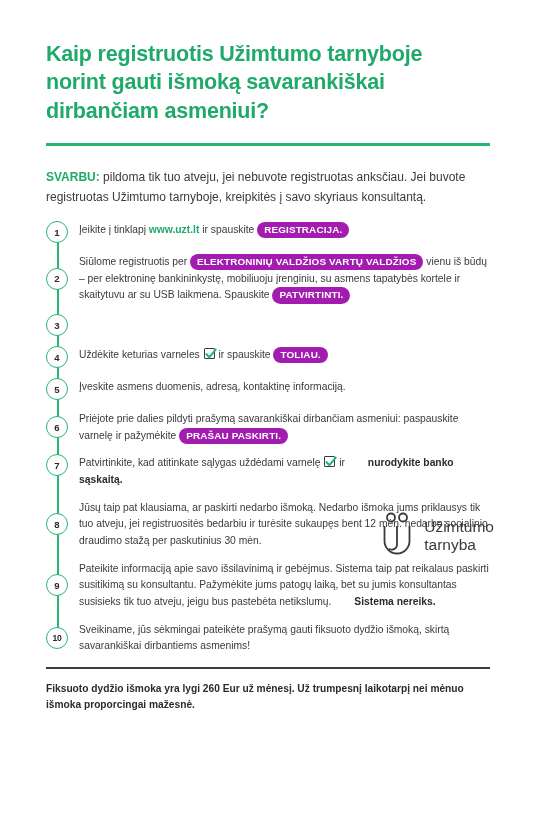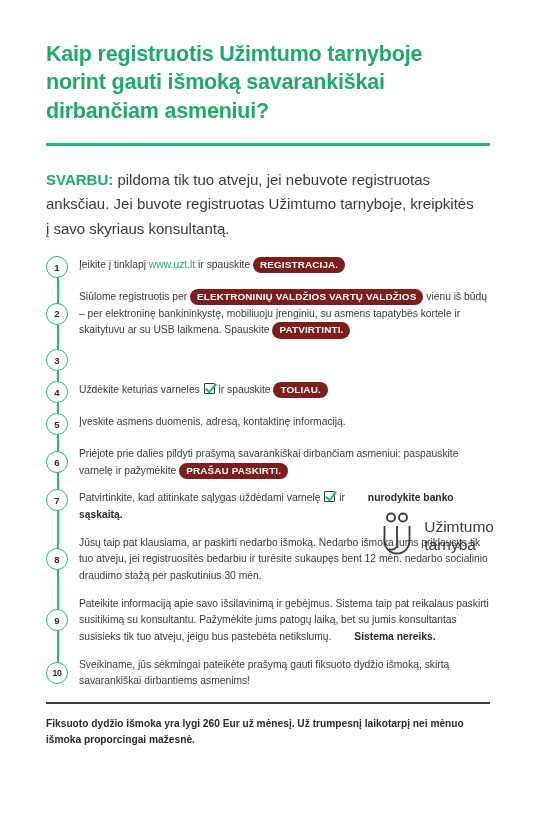--- a/index.html
+++ b/index.html
@@ -37,21 +37,21 @@
   .title-rule {
     margin-top: 18px;
     height: 3px;
     background: #29b574;
     width: 100%;
   }
 
   
   .intro {
     margin-top: 22px;
-    font-size: 15px;
+    font-size: 12px;
     line-height: 1.62;
     color: #3a3a3a;
     width: 430px;
   }
   .intro .lead {
     color: #1faa6a;
     font-weight: bold;
   }
 
   
@@ -105,34 +105,34 @@
     color: #3a3a3a;
     padding-top: 1px;
   }
 
   
   .step.center { align-items: center; }
 
   
   .pill {
     display: inline-block;
-    background: #7f1d1d;
+    background: #a21caf;
     color: #ffffff;
     font-weight: bold;
     font-size: 9.9px;
     letter-spacing: 0.15px;
     border-radius: 9px;
     padding: 1px 7px 2px 7px;
     line-height: 1.35;
     white-space: nowrap;
     vertical-align: baseline;
   }
   .link {
     color: #1faa6a;
-    font-weight: normal;
+    font-weight: bold;
     text-decoration: none;
   }
   .b { font-weight: bold; color: #2b2b2b; padding-left: 20px; }
 
   .chk {
     display: inline-block;
     position: relative;
     width: 11px;
     height: 11px;
     border: 1.4px solid #3a3a3a;

